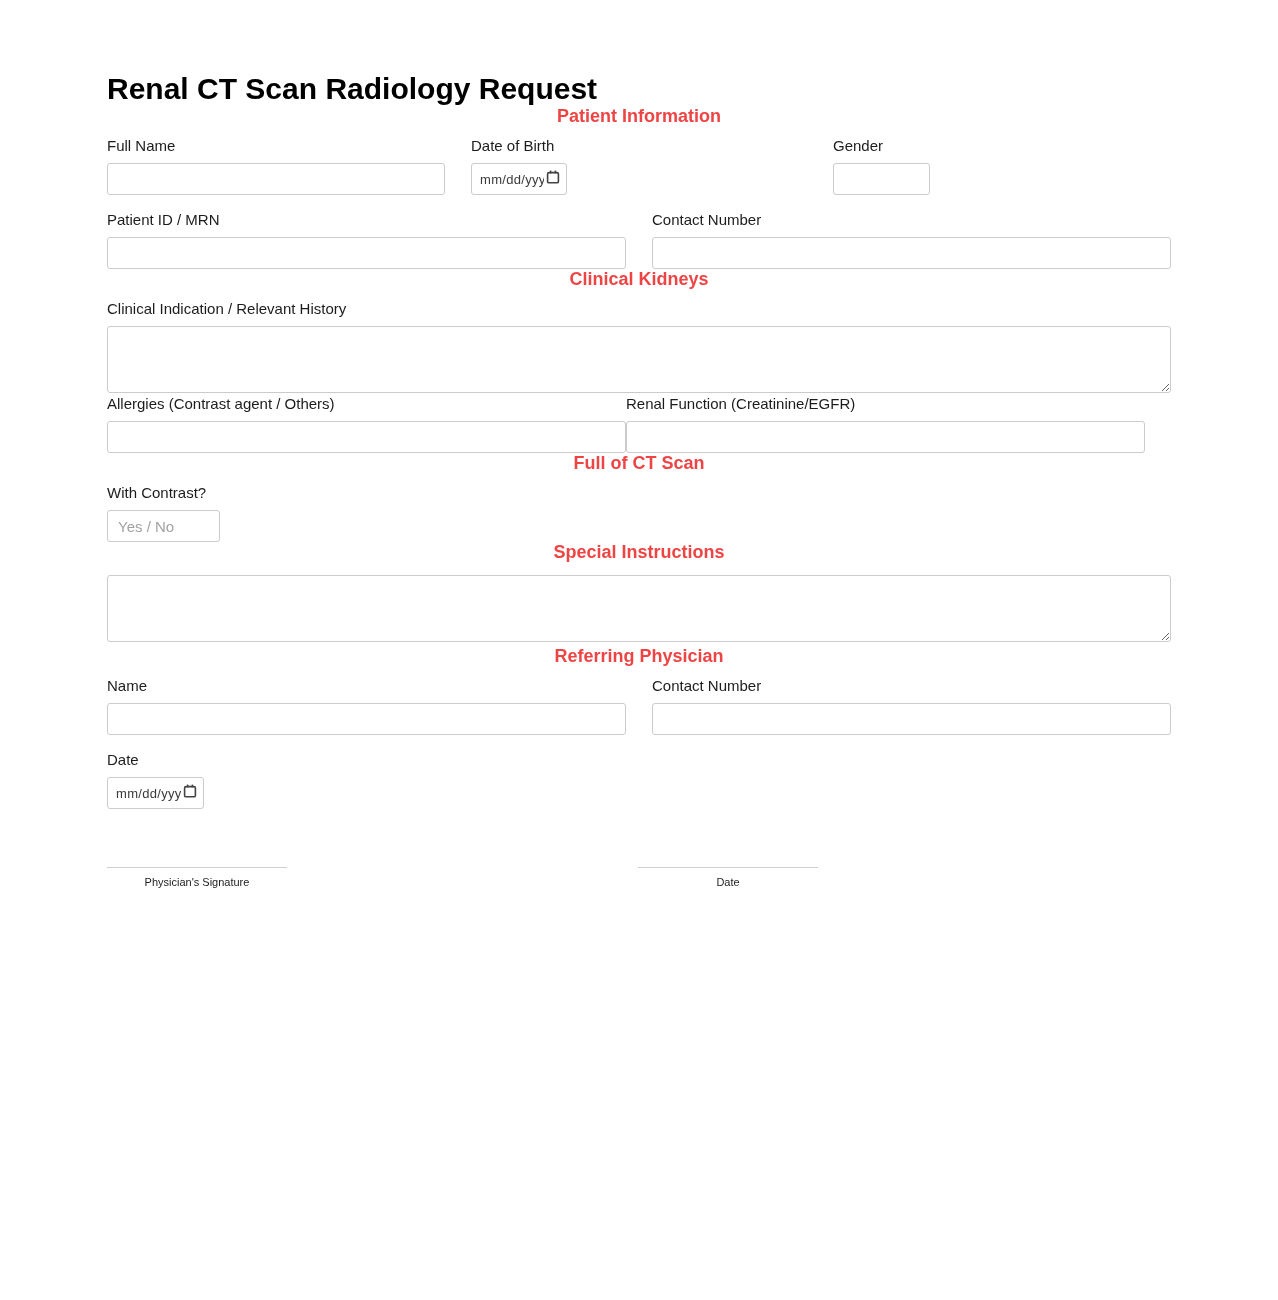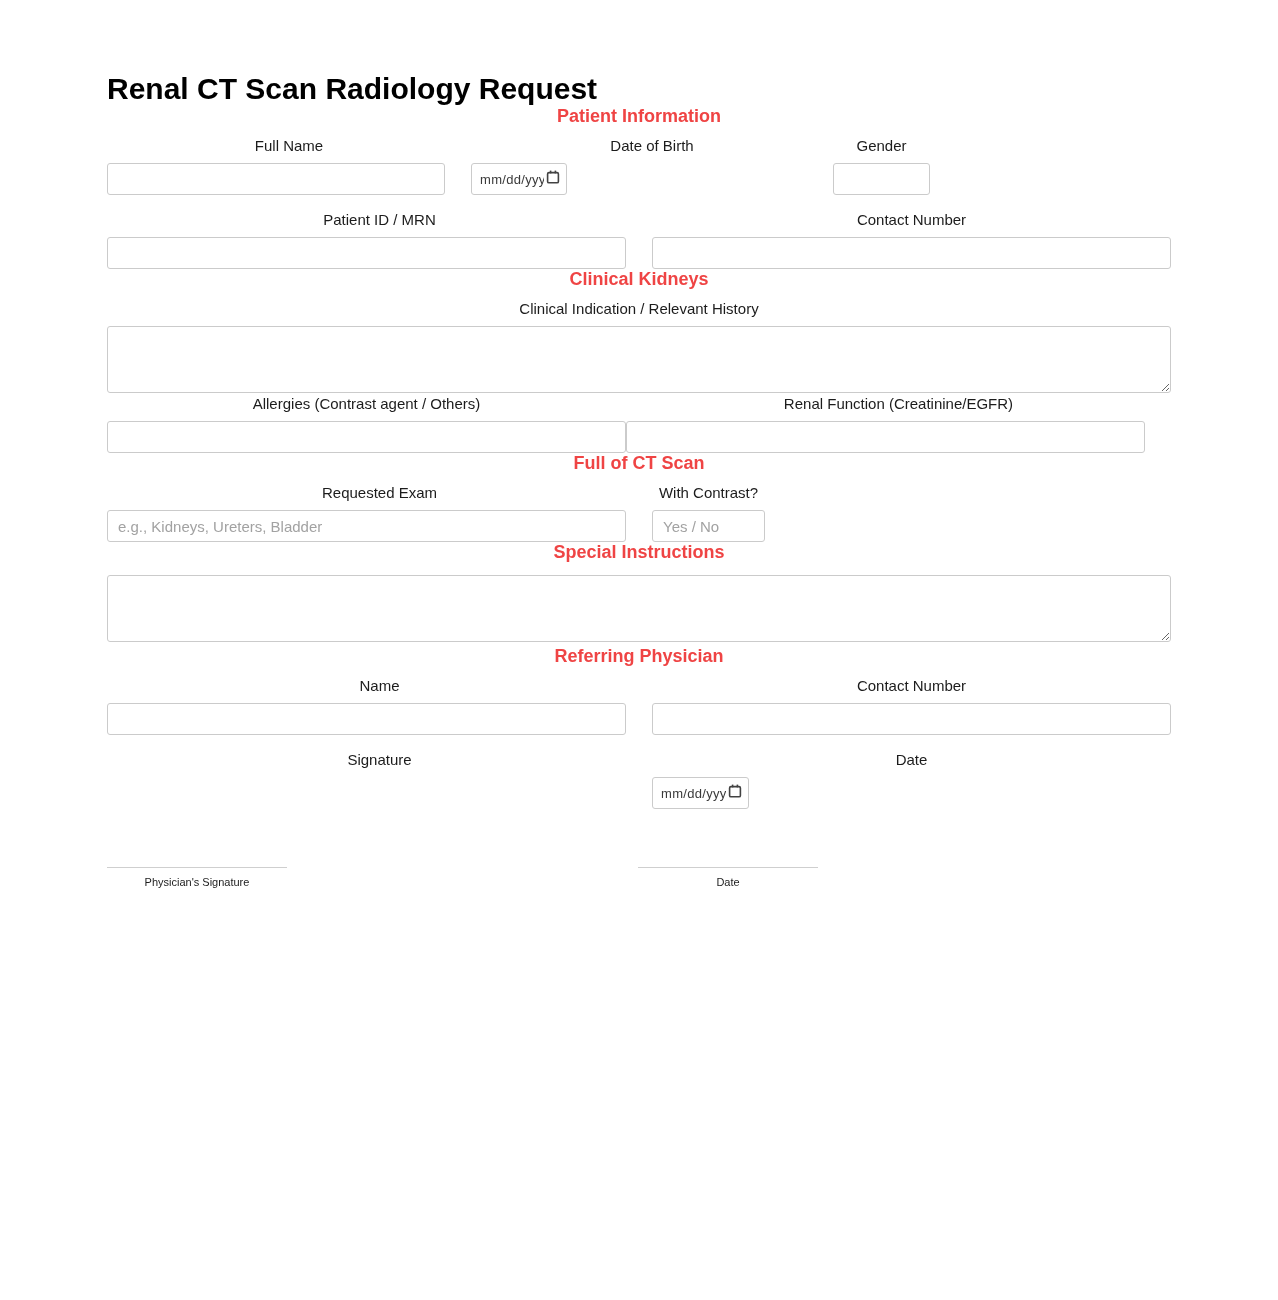--- a/index.html
+++ b/index.html
@@ -43,21 +43,20 @@
   .col { display: flex; flex-direction: column; }
   .col-third  { width: 364px; }
   .col-third2 { width: 362px; }
   .col-half   { width: 545px; }
   .col-half2  { width: 519px; }
   .field-label {
     font-size: 15px;
     line-height: 18px;
     color: #1c1c1c;
     margin-bottom: 8px;
-    text-align: center;
   }
   input.text-input {
     height: 32px;
     border: 1px solid #cbcbcb;
     border-radius: 3px;
     background: #fff;
     padding: 0 10px;
     font-family: "Liberation Sans", "DejaVu Sans", sans-serif;
     font-size: 15px;
     color: #1c1c1c;
@@ -171,24 +170,20 @@
     <div class="col col-half">
       <span class="field-label">Renal Function (Creatinine/EGFR)</span>
       <input type="text" class="text-input" style="width: 519px;">
     </div>
   </div>
 
   
   <h2 class="section-heading mt-30">Full of CT Scan</h2>
 
   <div class="row mt-10">
-    <div class="col col-half">
-      <span class="field-label">Requested Exam</span>
-      <input type="text" class="text-input" style="width: 519px;" placeholder="e.g., Kidneys, Ureters, Bladder">
-    </div>
     <div class="col">
       <span class="field-label">With Contrast?</span>
       <input type="text" class="text-input" style="width: 113px;" placeholder="Yes / No">
     </div>
   </div>
 
   
   <h2 class="section-heading mt-30">Special Instructions</h2>
   <textarea class="area-input mt-12" style=""></textarea>
 
@@ -200,24 +195,20 @@
       <span class="field-label">Name</span>
       <input type="text" class="text-input" style="width: 519px;">
     </div>
     <div class="col col-half2">
       <span class="field-label">Contact Number</span>
       <input type="text" class="text-input" style="width: 519px;">
     </div>
   </div>
 
   <div class="row mt-16">
-    <div class="col col-half">
-      <span class="field-label">Signature</span>
-      <div class="signature-area"></div>
-    </div>
     <div class="col col-half2">
       <span class="field-label">Date</span>
       <div class="date-input" style="width:97px">
         <span class="date-text">mm/dd/yyyy</span>
         <span class="cal-icon">
           <svg width="14" height="14" viewBox="0 0 14 14">
             <rect x="1.6" y="2.6" width="10.8" height="10.2" rx="1.4" fill="none" stroke="#424242" stroke-width="1.6"></rect>
             <line x1="4.6" y1="0.6" x2="4.6" y2="3.4" stroke="#424242" stroke-width="1.6"></line>
             <line x1="9.4" y1="0.6" x2="9.4" y2="3.4" stroke="#424242" stroke-width="1.6"></line>
           </svg>

